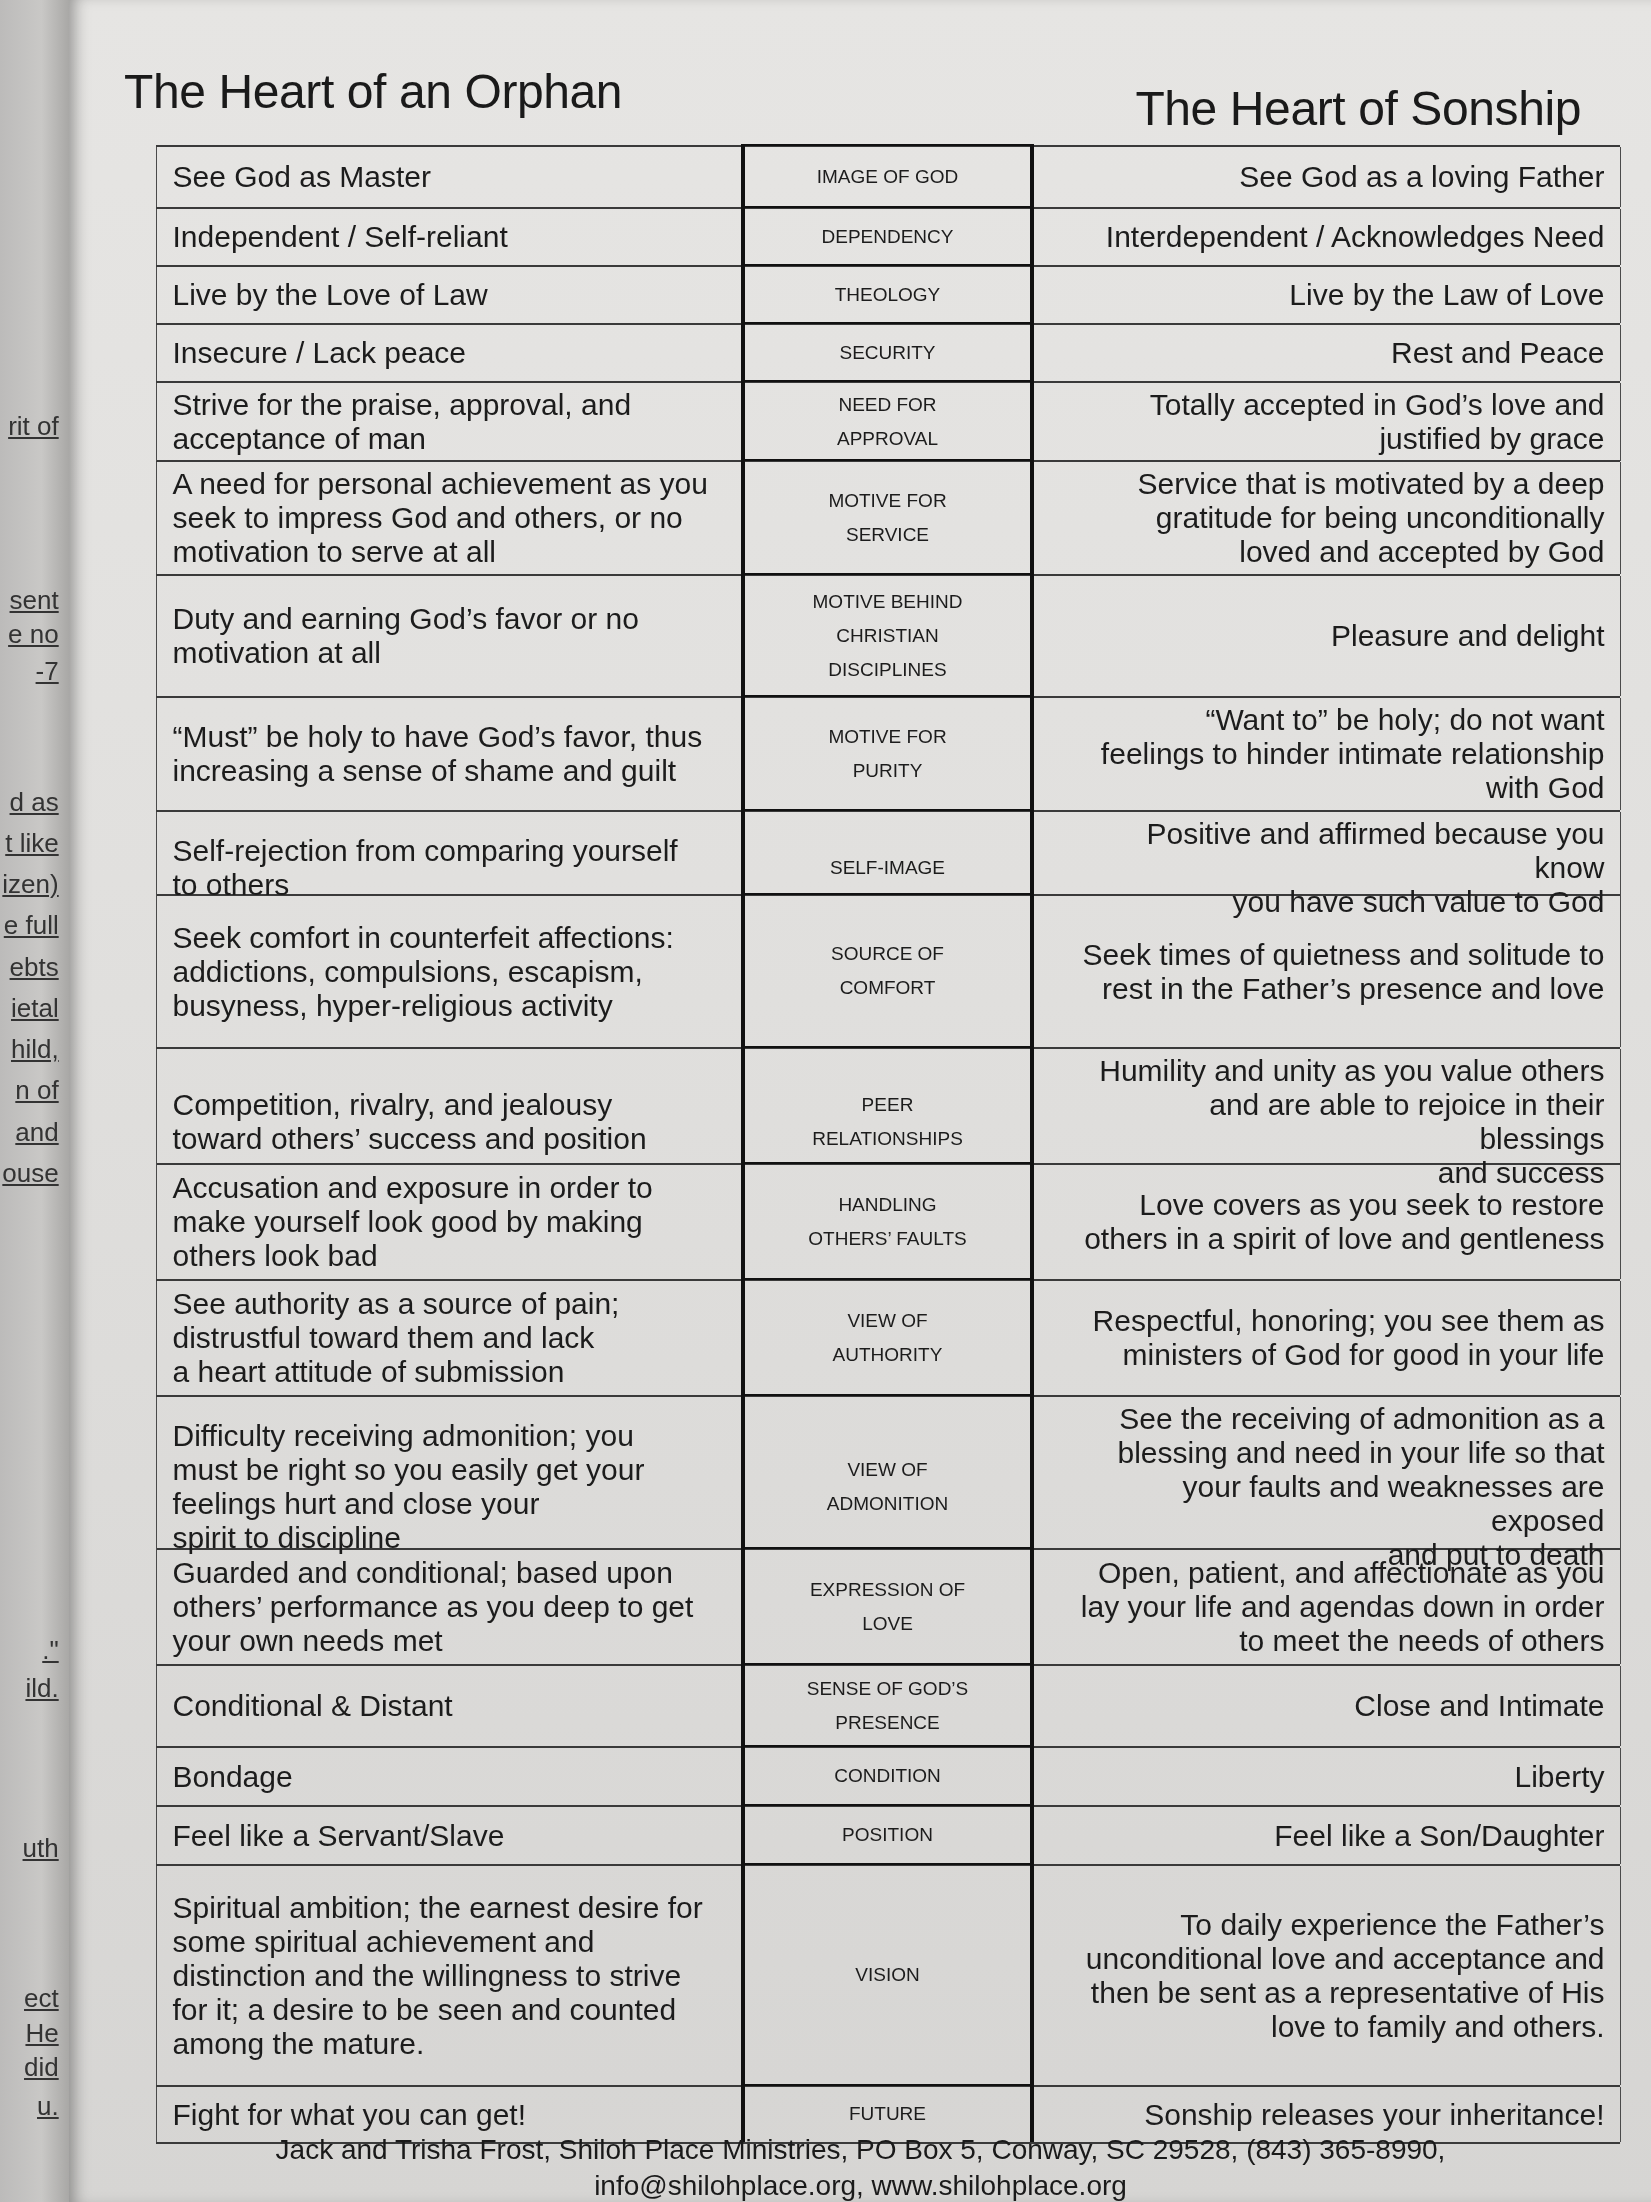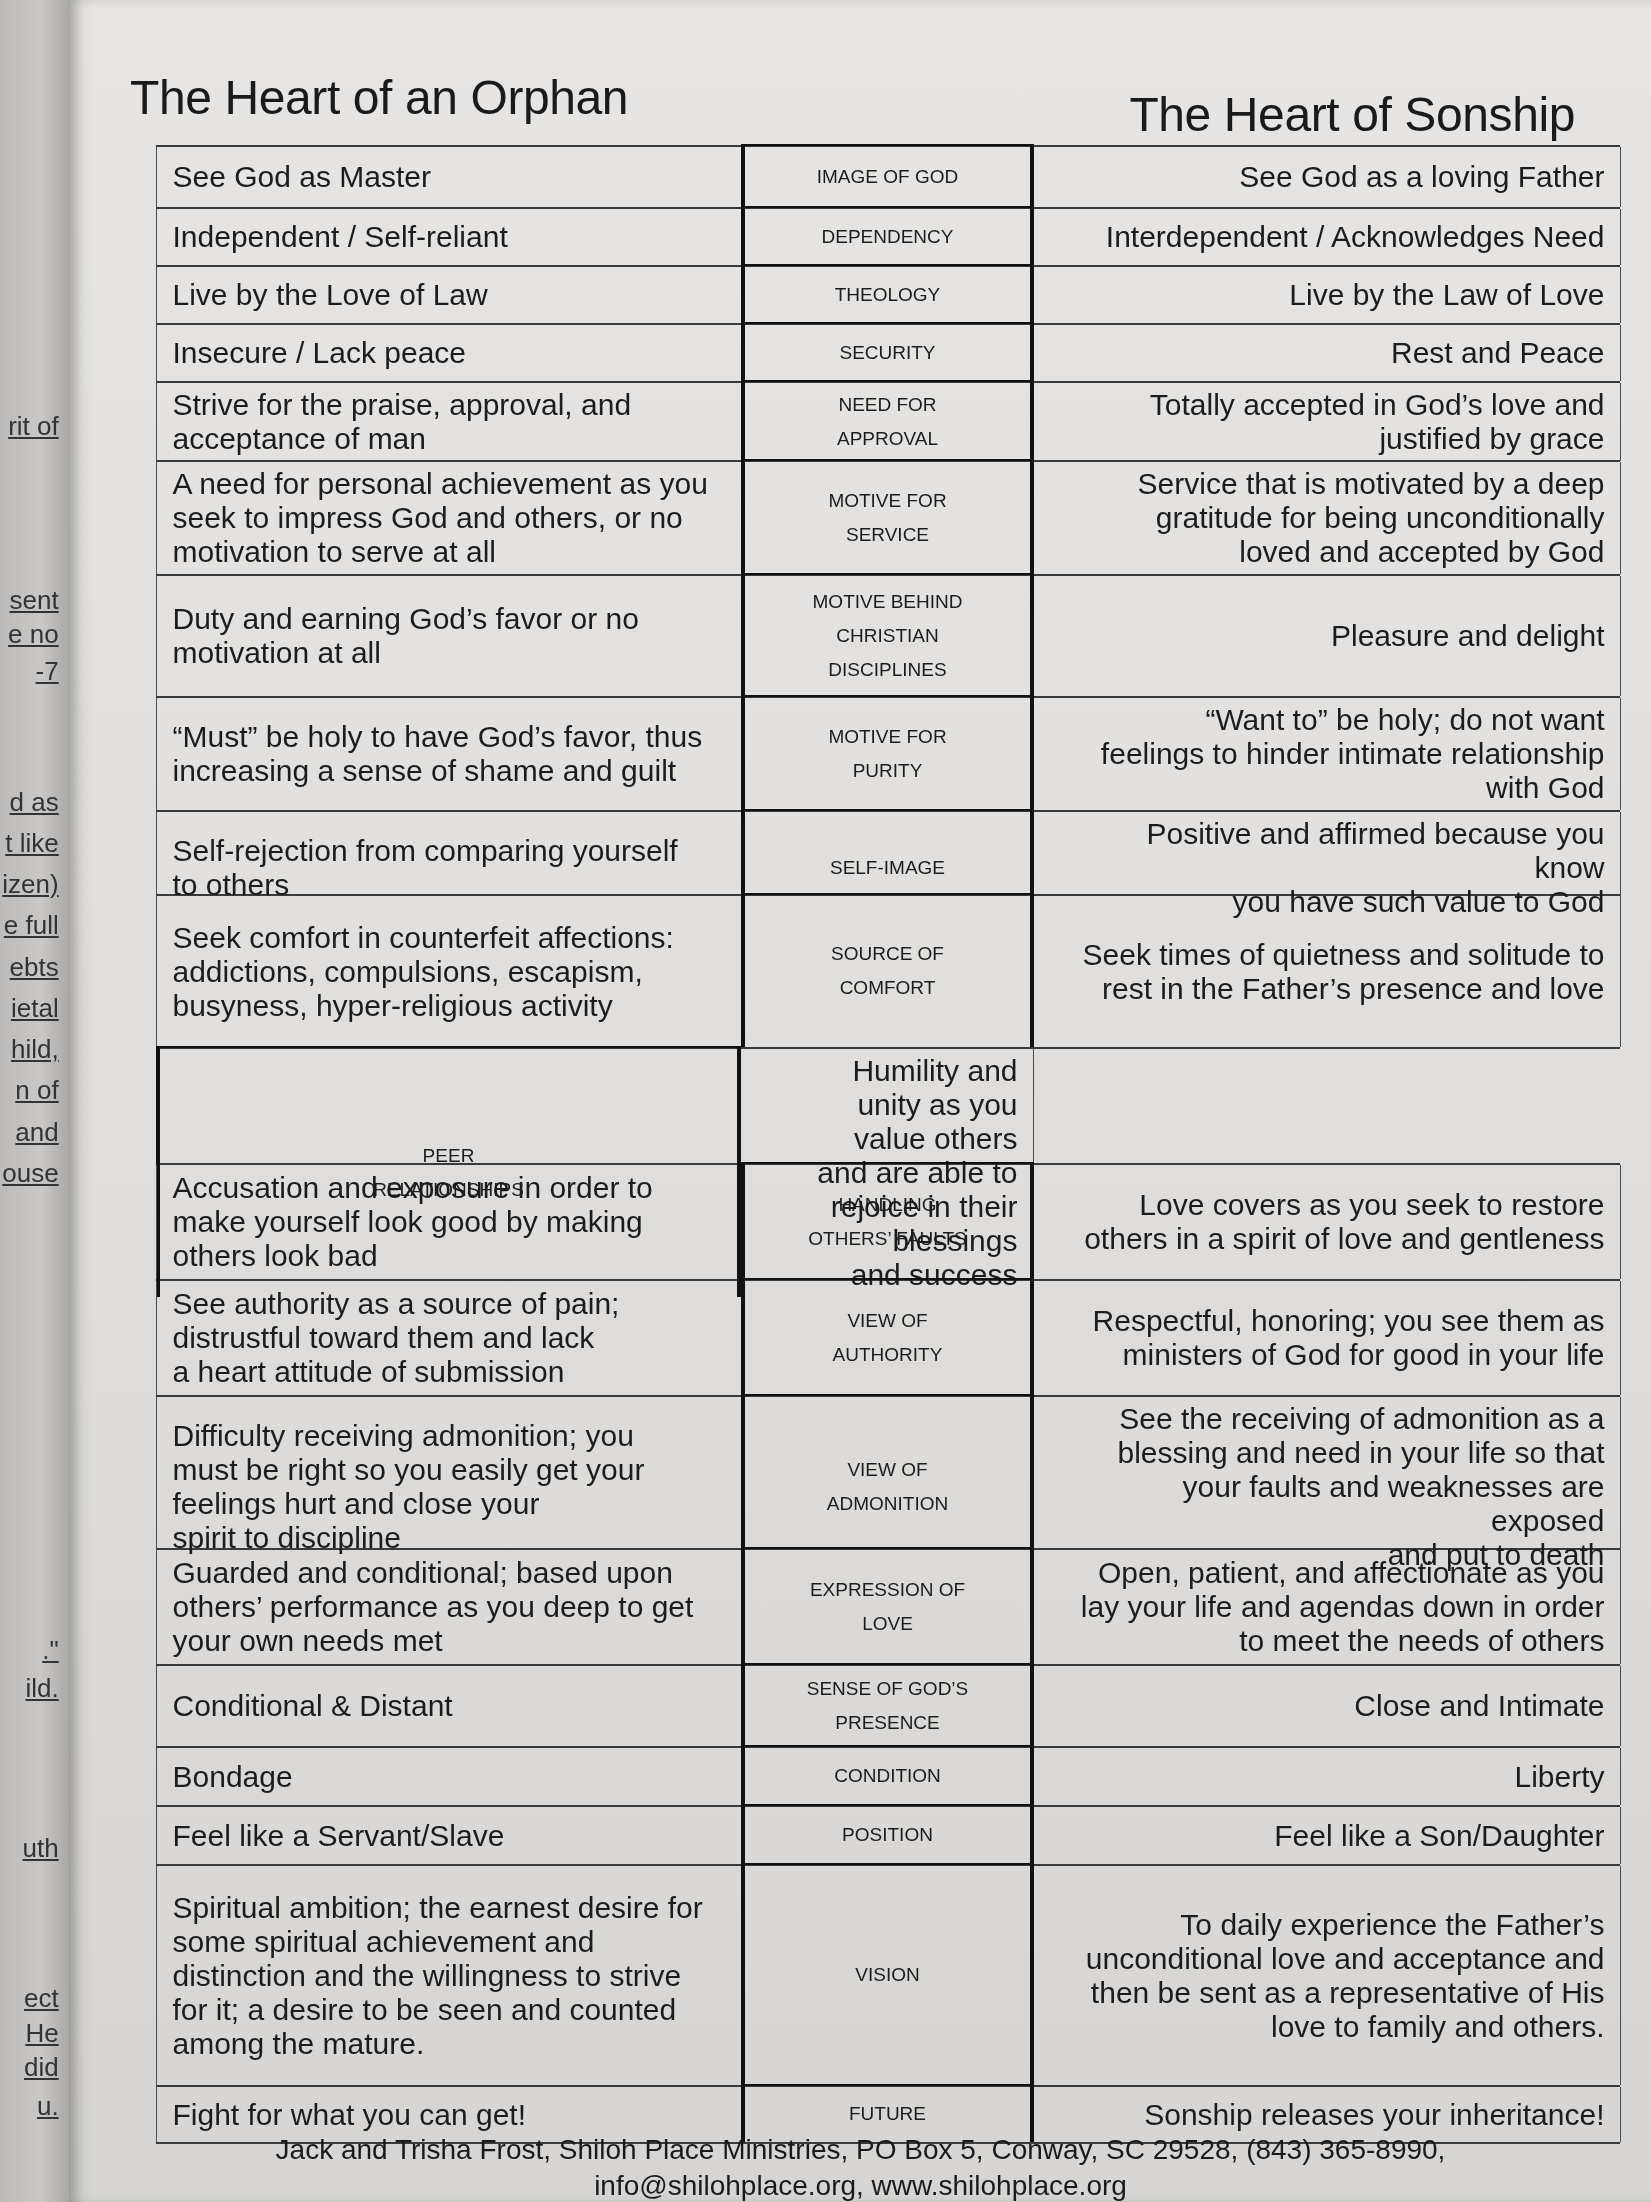--- a/index.html
+++ b/index.html
@@ -16,21 +16,21 @@
   .left-page .frag {
     position: absolute; right: 10.3px; font-size: 26px; color: #333; white-space: nowrap; text-decoration: underline;
   }
   .page {
     position: absolute; left: 69px; top: 0; width: 1583px; height: 2203px;
     background: linear-gradient(180deg, #e6e5e3 0%, #e1e0de 40%, #d6d5d3 100%);
     box-shadow: inset 12px 0 15.5px -6.9px rgba(0,0,0,0.35);
   }
   .title {
     position: absolute; font-size: 48px; font-weight: normal; color: #1a1a1a;
-    letter-spacing: -0.4px; margin: 8px;
+    letter-spacing: -0.4px; margin: 2px;
   }
   .title-left { left: 53px; top: 62px; }
   .title-right { right: 69px; top: 79px; }
 
   .table {
     position: absolute; left: 43px; top: 145px; width: 1464px; padding-left: 44px;
   }
   .row {
     display: grid; grid-template-columns: 585px 293px 587px;
     border-top: 2.6px solid #3a3a3a;
@@ -212,20 +212,24 @@
       <div class="cell cell-mid">
           <span>SOURCE OF
 COMFORT</span>
         </div>
       <div class="cell cell-right">
           <span>Seek times of quietness and solitude to
 rest in the Father’s presence and love</span>
         </div>
     </div>
     <div class="row" style="height:114px">
+      <div class="cell cell-left">
+          <span>Competition, rivalry, and jealousy
+toward others’ success and position</span>
+        </div>
       <div class="cell cell-mid">
           <span>PEER
 RELATIONSHIPS</span>
         </div>
       <div class="cell cell-right">
           <span>Humility and unity as you value others
 and are able to rejoice in their blessings
 and success</span>
         </div>
     </div>

